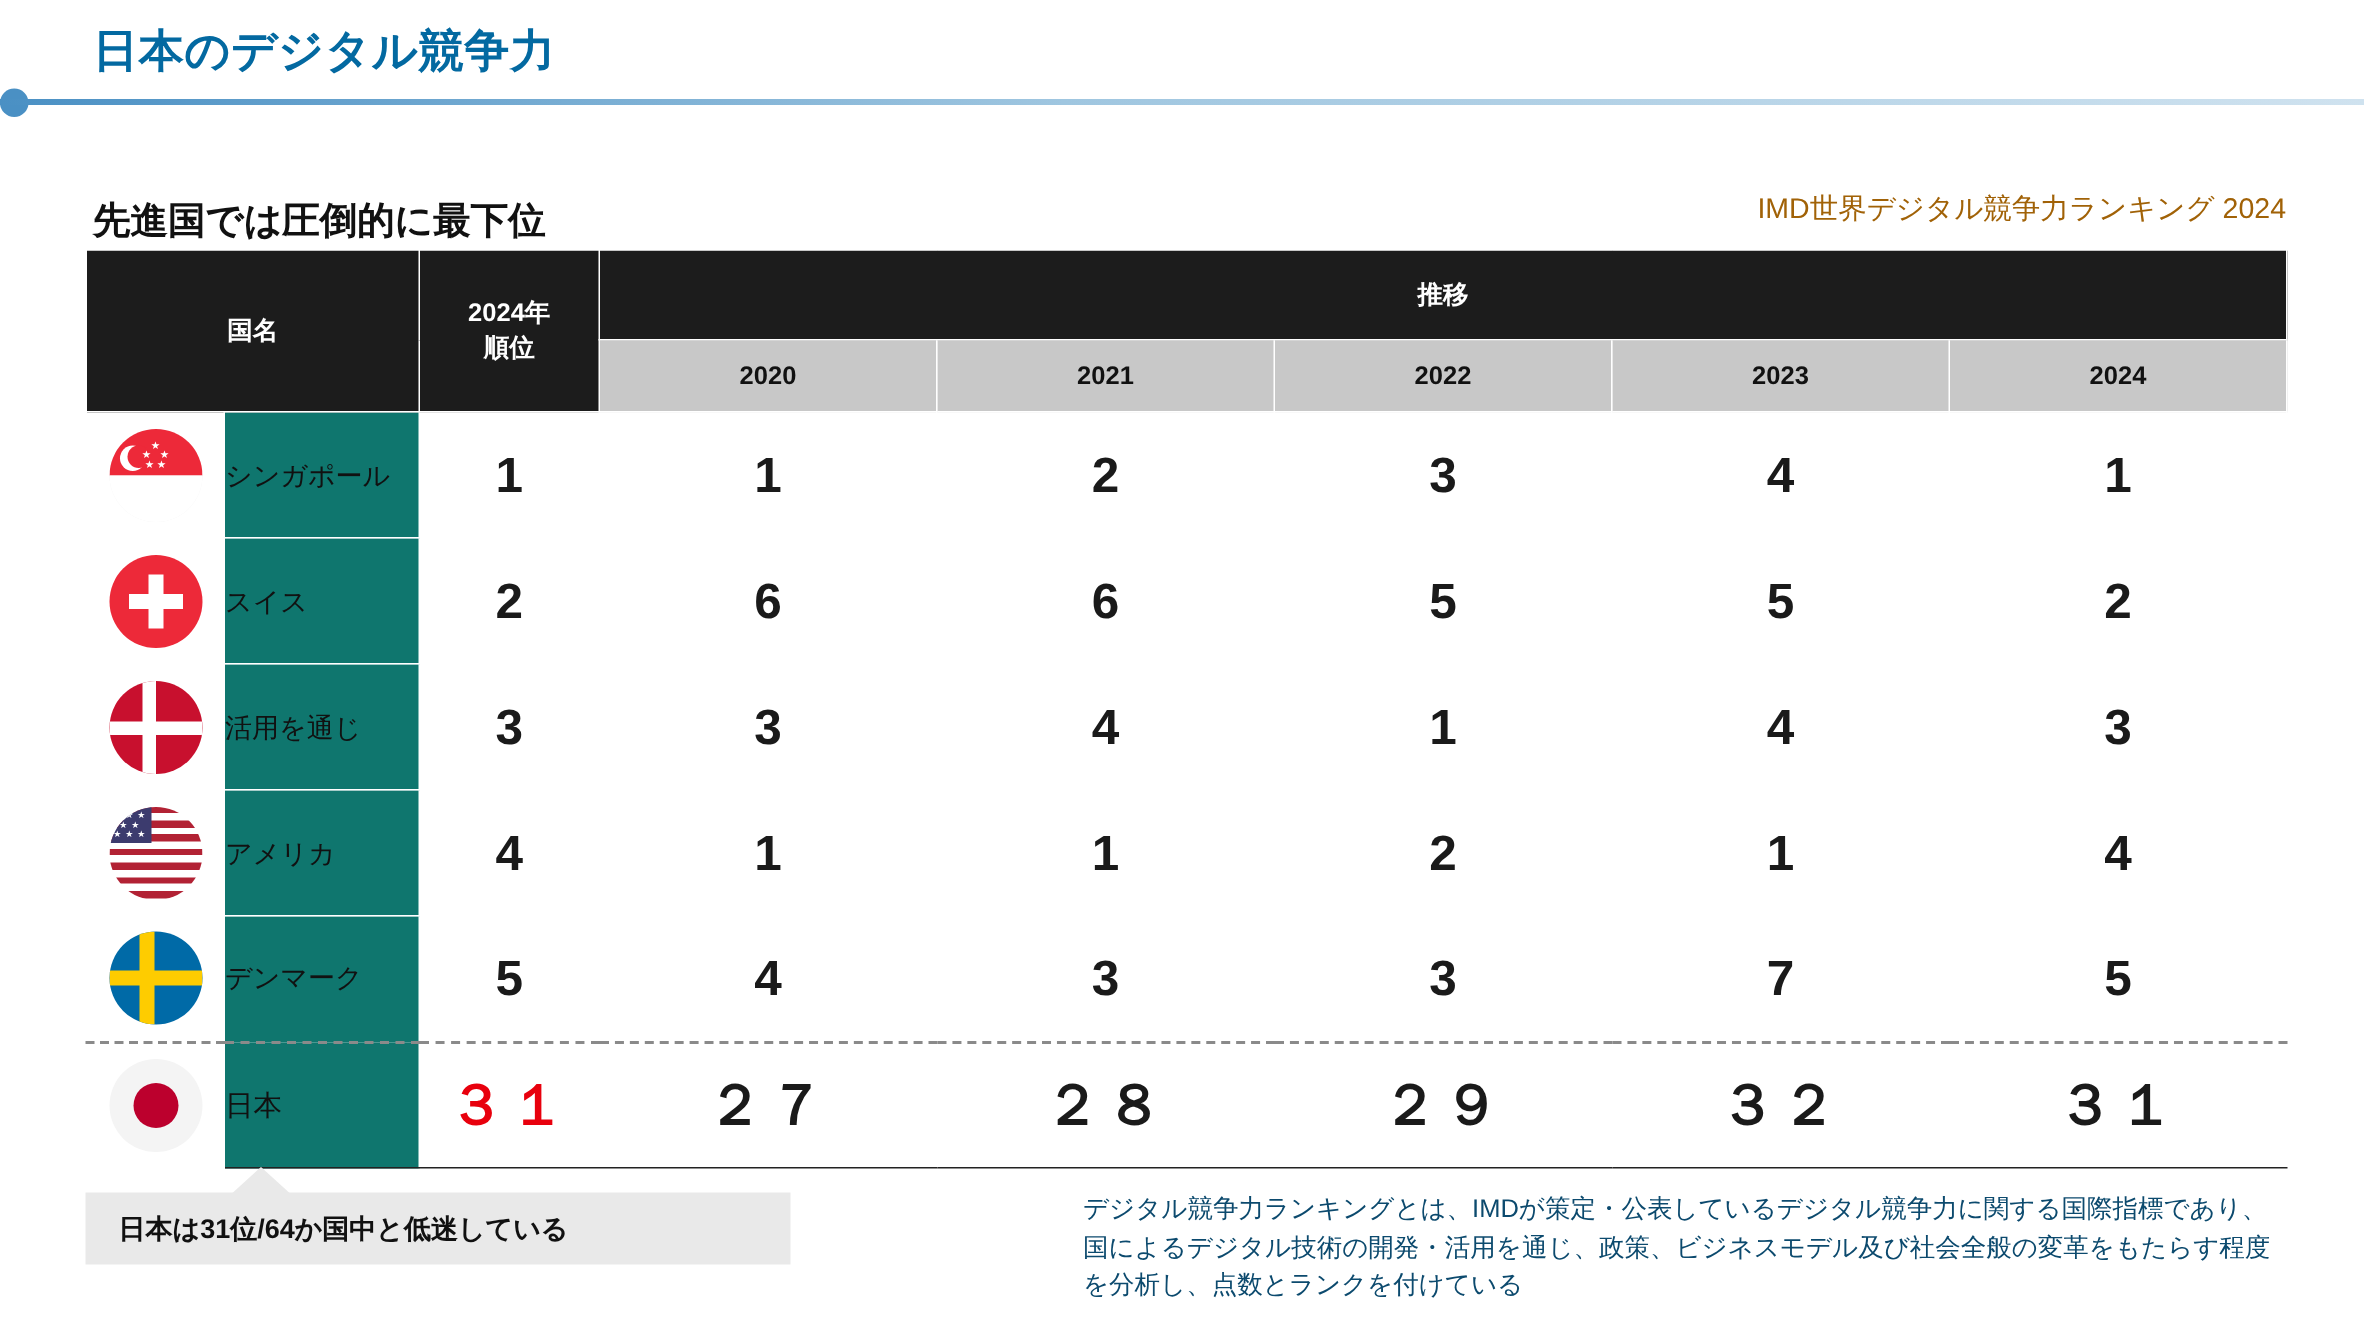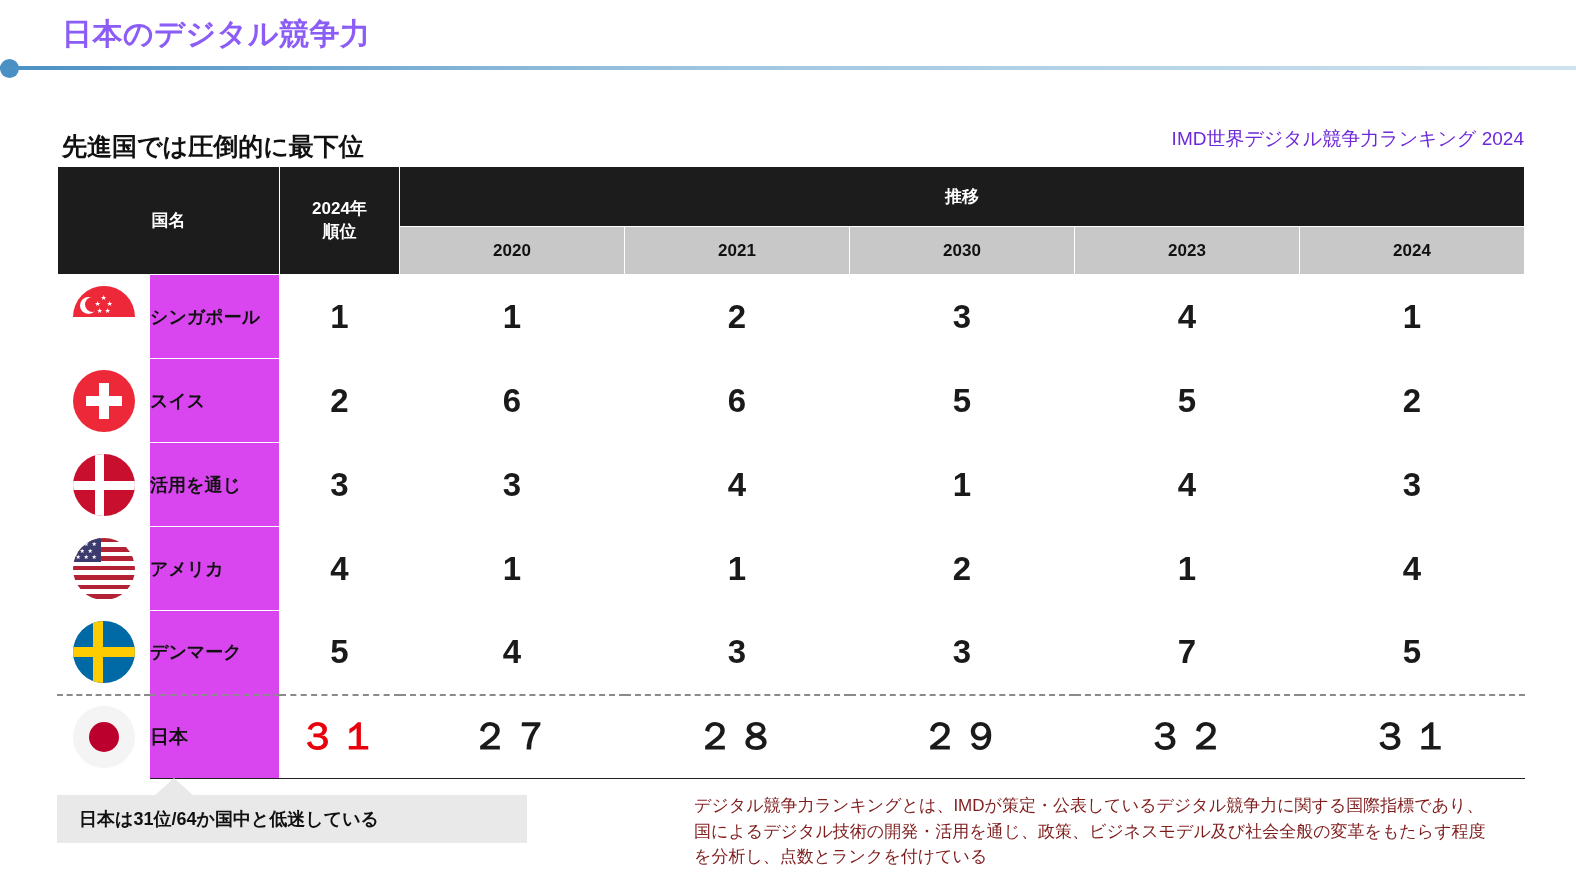--- a/index.html
+++ b/index.html
@@ -16,21 +16,21 @@
     position: relative;
   }
 
   
   .slide-title {
     position: absolute;
     left: 62px;
     top: 14px;
     font-size: 30px;
     font-weight: bold;
-    color: #8b5cf6;
+    color: #0369a1;
     letter-spacing: 0.5px;
   }
   .title-rule {
     position: absolute;
     left: 0px;
     top: 66px;
     width: 1576px;
     height: 4px;
     background: linear-gradient(to right, #4a90c4 0%, #9fc6e0 45%, #cfe2ef 100%);
   }
@@ -52,21 +52,21 @@
     font-size: 25px;
     font-weight: bold;
     color: #111111;
     margin-top: 29px;
   }
   .source-note {
     position: absolute;
     right: 52px;
     top: 126px;
     font-size: 19px;
-    color: #6d28d9;
+    color: #a16207;
   }
 
   
   .table-wrap {
     position: absolute;
     left: 57px;
     top: 166px;
     width: 1467px;
   }
   table.rank {
@@ -104,23 +104,23 @@
     width: 92px;
     border-left: none;
     border-top: none;
     border-bottom: none;
     border-right: 1px solid #bdbdbd;
     background: #ffffff;
     position: relative;
   }
   td.name-cell {
     width: 130px;
-    background: #d946ef;
+    background: #0f766e;
     font-size: 18px;
-    font-weight: bold;
+    font-weight: normal;
     color: #111111;
     padding-left: 12px;
     border-left: none;
     border-top: none;
     border-bottom: 1px solid #e6e6e6;
     border-right: 1px solid #222222;
   }
   td.rank-cell {
     width: 120px;
     background: #ffffff;
@@ -219,26 +219,26 @@
     top: 778px;
     width: 0; height: 0;
     border-left: 22px solid transparent;
     border-right: 22px solid transparent;
     border-bottom: 20px solid #e9e9e9;
   }
 
   
   .footnote {
     position: absolute;
-    left: 694px;
+    left: 722px;
     top: 793px;
     width: 805px;
     font-size: 17px;
     line-height: 1.5;
-    color: #7f1d1d;
+    color: #0c4a6e;
   }
 </style>
 </head>
 <body>
 
 <div class="slide-title">日本のデジタル競争力</div>
 <div class="title-dot"></div>
 <div class="title-rule"></div>
 
 <div class="sub-head">先進国では圧倒的に最下位</div>
@@ -261,21 +261,21 @@
         <th class="hdr-dark country-head" colspan="2" rowspan="2">国名</th>
         <th class="hdr-dark rank-head" rowspan="2">
           <div>2024年</div>
           <div>順位</div>
         </th>
         <th class="hdr-dark trend-head" colspan="5">推移</th>
       </tr>
       <tr>
         <th class="hdr-grey">2020</th>
         <th class="hdr-grey">2021</th>
-        <th class="hdr-grey">2030</th>
+        <th class="hdr-grey">2022</th>
         <th class="hdr-grey">2023</th>
         <th class="hdr-grey">2024</th>
       </tr>
     </thead>
     <tbody>
 
       <tr class="body-row">
         <td class="flag-cell">
           <div class="flag flag-sg">
             <div class="top"></div>

